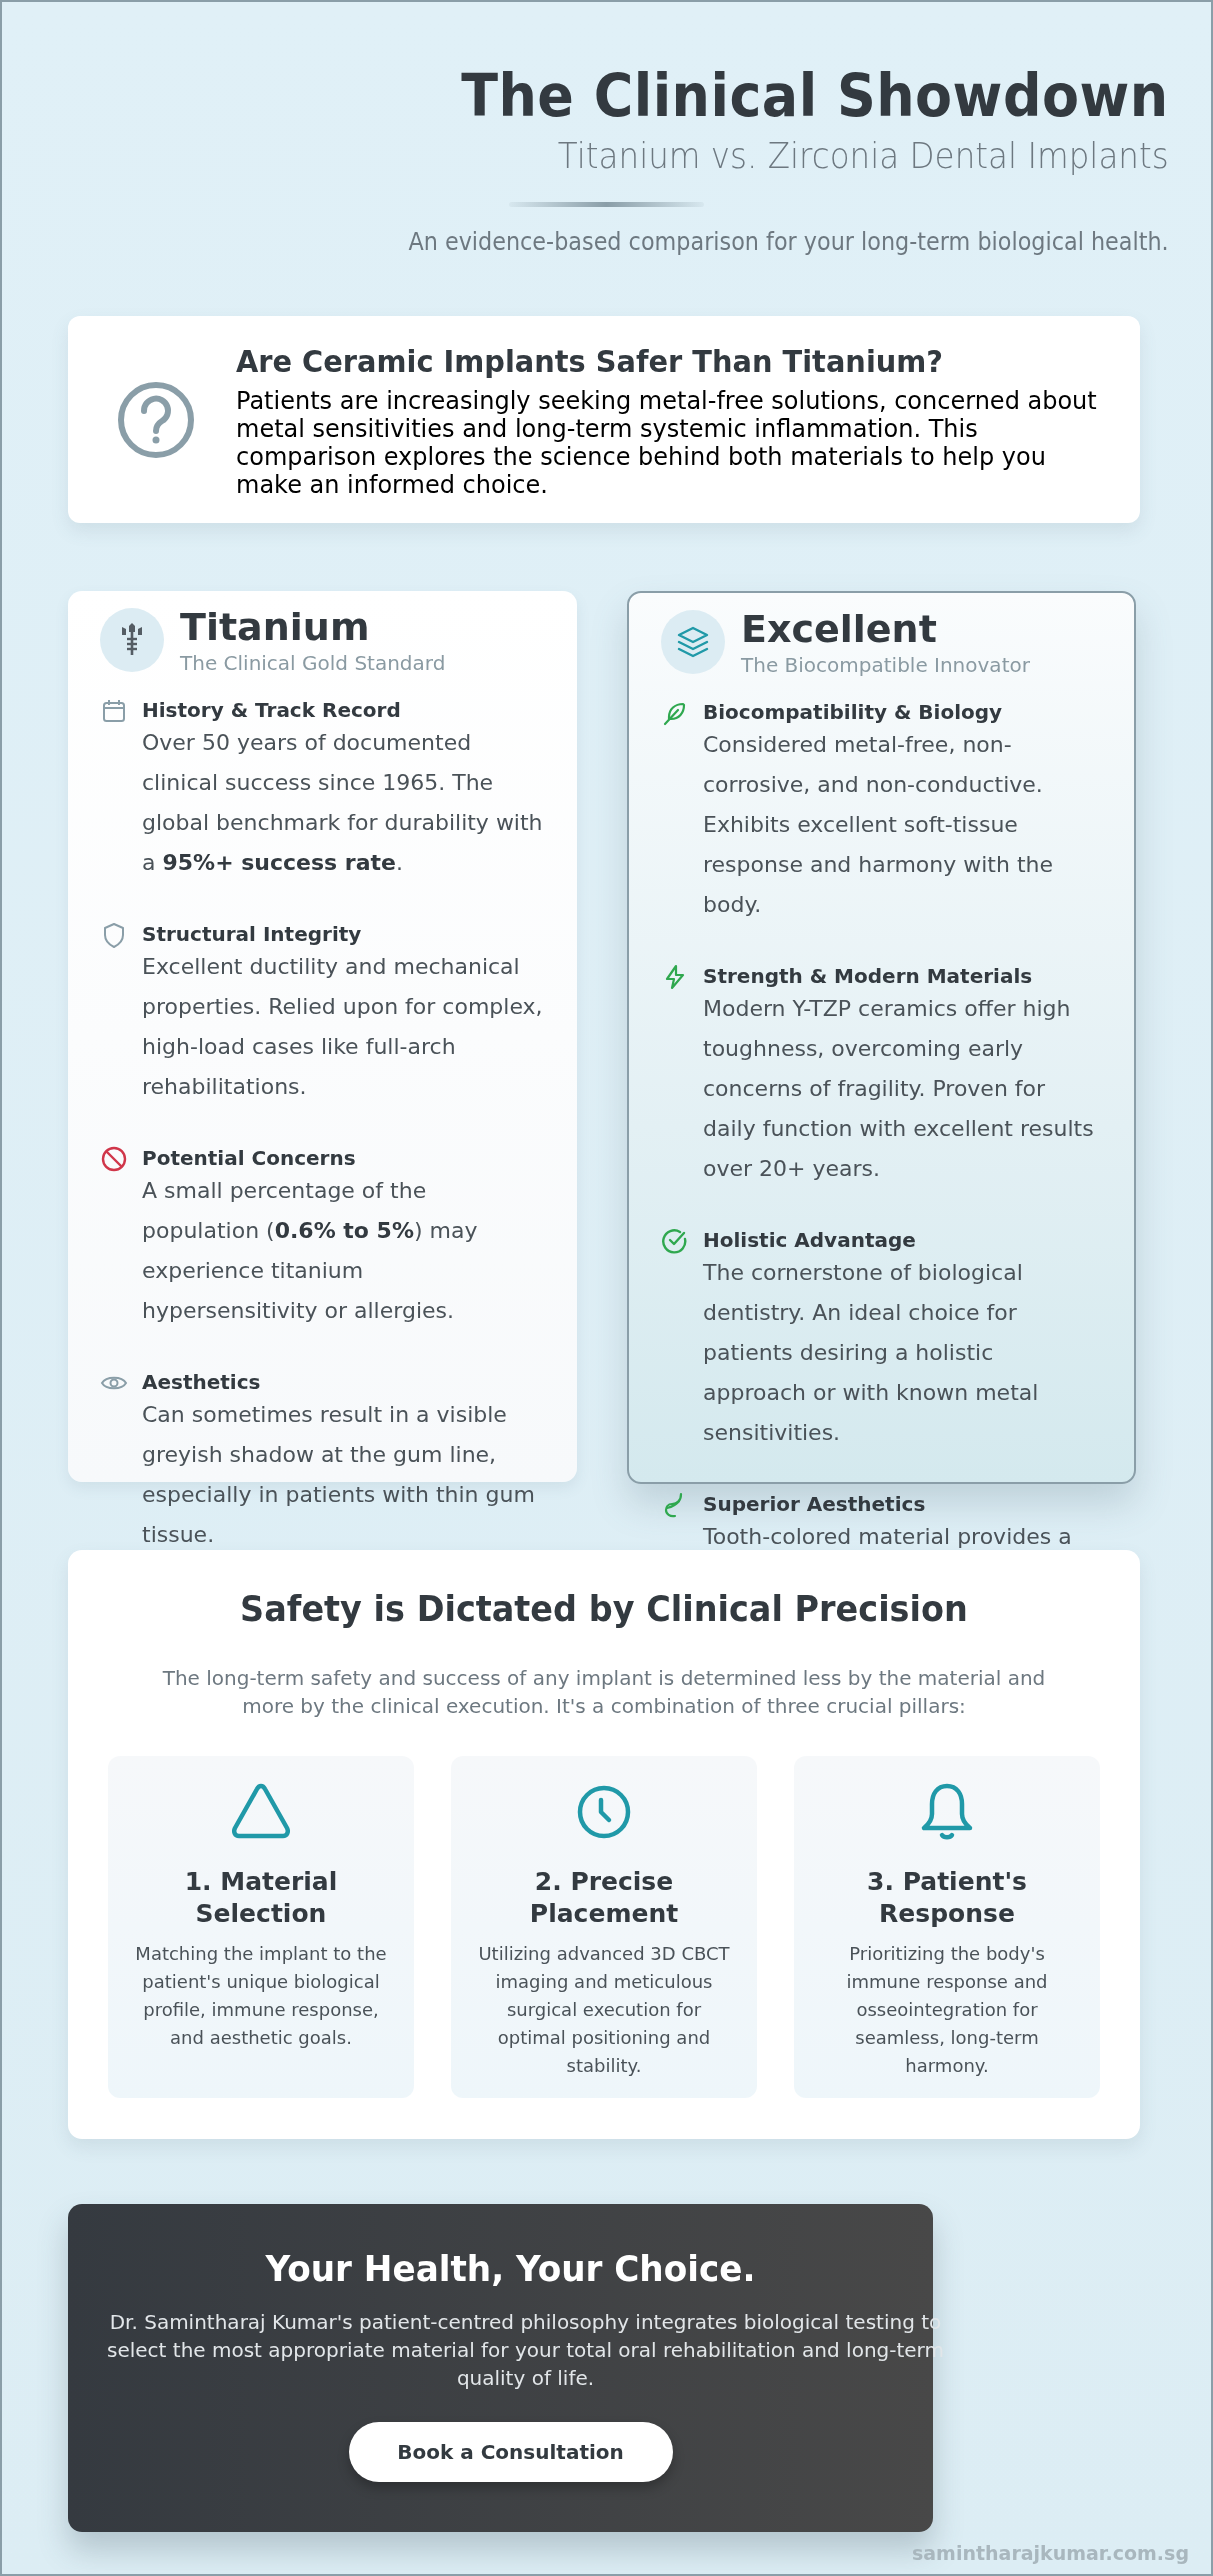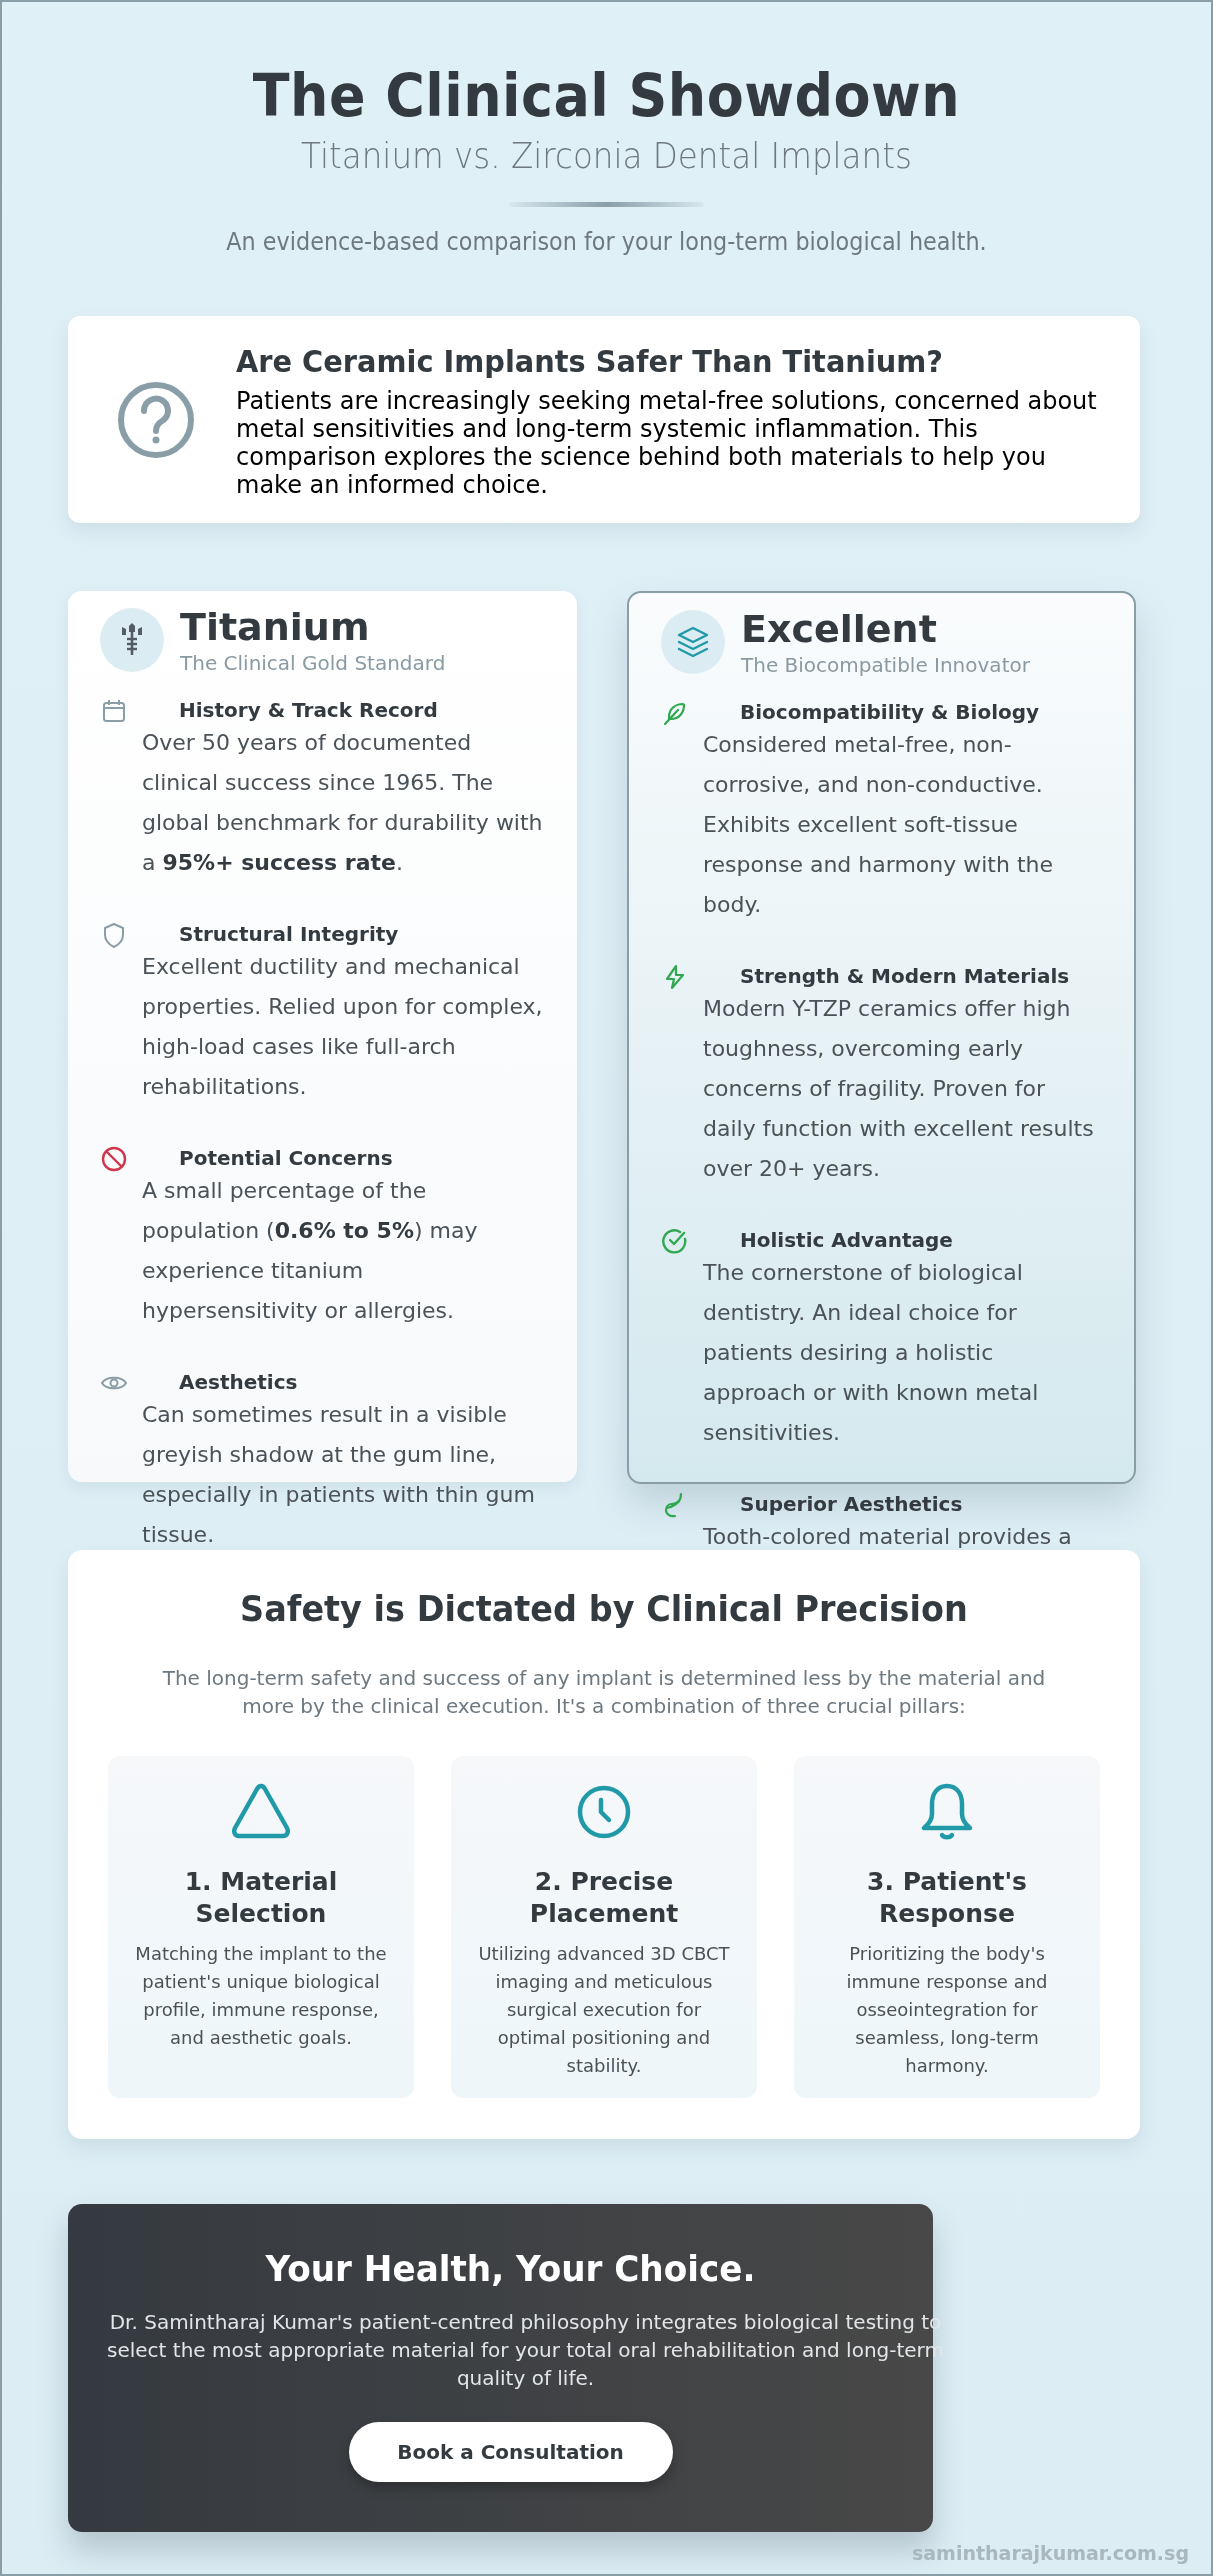--- a/index.html
+++ b/index.html
@@ -8,21 +8,21 @@
     font-family: "DejaVu Sans", sans-serif;
     background: #dff0f7;
     border: 2px solid #8a9ea8;
     position: relative;
     color: #333a40;
     overflow: hidden;
   }
   .page { position: relative; width: 1209px; height: 2572px; background: linear-gradient(180deg, #e0f0f7 0%, #dcedf4 100%); }
 
   
-  .hero { position: absolute; top: 58px; left: 0; width: 100%; text-align: center; }
+  .hero { position: absolute; top: 58px; left: 0; width: 100%; text-align: right; }
   .hero-title { font-size: 58px; font-weight: bold; color: #333a40; letter-spacing: 0.5px; line-height: 72px; transform: scaleX(0.93); }
   .hero-sub { font-size: 35px; font-weight: 300; color: #6d7880; line-height: 44px; margin-top: 2px; transform: scaleX(0.93); font-family: "DejaVu Sans", sans-serif; }
   .hero-rule { width: 195px; height: 5px; margin: 24px auto 0; border-radius: 3px; background: linear-gradient(90deg, rgba(138,158,168,0.1), #8a9ea8 50%, rgba(138,158,168,0.1)); }
   .hero-tag { font-size: 24px; color: #6d7880; margin-top: 20px; line-height: 30px; transform: scaleX(0.93); }
 
   
   .intro { position: absolute; left: 66px; top: 314px; width: 1072px; height: 207px; background: #fff; border-radius: 12px; box-shadow: 0 8px 18px rgba(80,110,125,0.12); display: flex; align-items: center; }
   .intro-icon { width: 80px; height: 80px; margin-left: 48px; margin-right: 40px; flex-shrink: 0; }
   .intro-text { padding-right: 40px; }
   .intro-title { font-size: 31px; font-weight: bold; color: #333a40; line-height: 40px; transform: scaleX(0.93); transform-origin: left; white-space: nowrap; }
@@ -31,21 +31,21 @@
   
   .card { position: absolute; top: 589px; width: 509px; border-radius: 14px; padding: 14px 32px; }
   .card.titanium { left: 66px; height: 891px; background: linear-gradient(180deg, #ffffff 0%, #f7f9fb 100%); box-shadow: 0 6px 14px rgba(80,110,125,0.10); }
   .card.zirconia { left: 625px; height: 893px; background: linear-gradient(180deg, #fafcfd 0%, #e3f0f4 60%, #d4e9ee 100%); border: 2px solid #8a9ea8; box-shadow: 0 20px 36px rgba(80,110,125,0.22); }
   .card-head { display: flex; align-items: center; margin-bottom: 22px; }
   .card-badge { width: 64px; height: 64px; border-radius: 50%; background: #dcecf3; display: flex; align-items: center; justify-content: center; margin-right: 16px; flex-shrink: 0; }
   .card-name { font-size: 38px; font-weight: bold; color: #333a40; line-height: 44px; }
   .card-tag { font-size: 20px; color: #8a9aa2; line-height: 24px; margin-top: 2px; }
   .feat { display: flex; margin-bottom: 38px; }
   .feat-icon { width: 28px; height: 28px; margin-right: 14px; margin-top: 0px; flex-shrink: 0; }
-  .feat-title { font-size: 20px; font-weight: bold; color: #333a40; line-height: 26px; margin-left: 37px; }
+  .feat-title { font-size: 20px; font-weight: bold; color: #333a40; line-height: 26px; }
   .feat-body { font-size: 22px; color: #4a5258; line-height: 40px; }
   .feat-body b { color: #333a40; }
 
   .adhesion { margin-top: 8px; border-radius: 10px; padding: 18px 16px 16px; text-align: center; }
   .titanium .adhesion { background: #dff0f7; }
   .zirconia .adhesion { background: #fff; border: 1px solid #8a9ea8; padding: 20px 16px 18px; }
   .adh-title { font-size: 16px; font-weight: bold; color: #333a40; line-height: 20px; margin-bottom: 12px; }
   .adh-strip { height: 48px; border-radius: 8px; display: flex; align-items: center; justify-content: space-around; padding: 0 12px; }
   .titanium .adh-strip { background: #e5e6e9; }
   .zirconia .adh-strip { background: #f2f3f5; }

